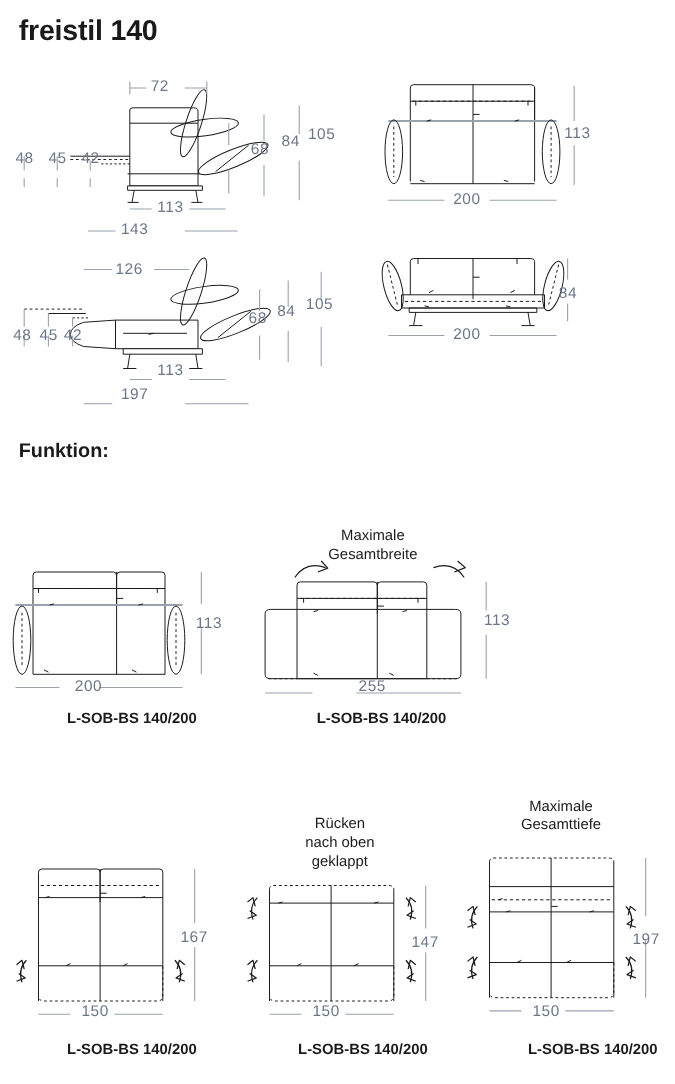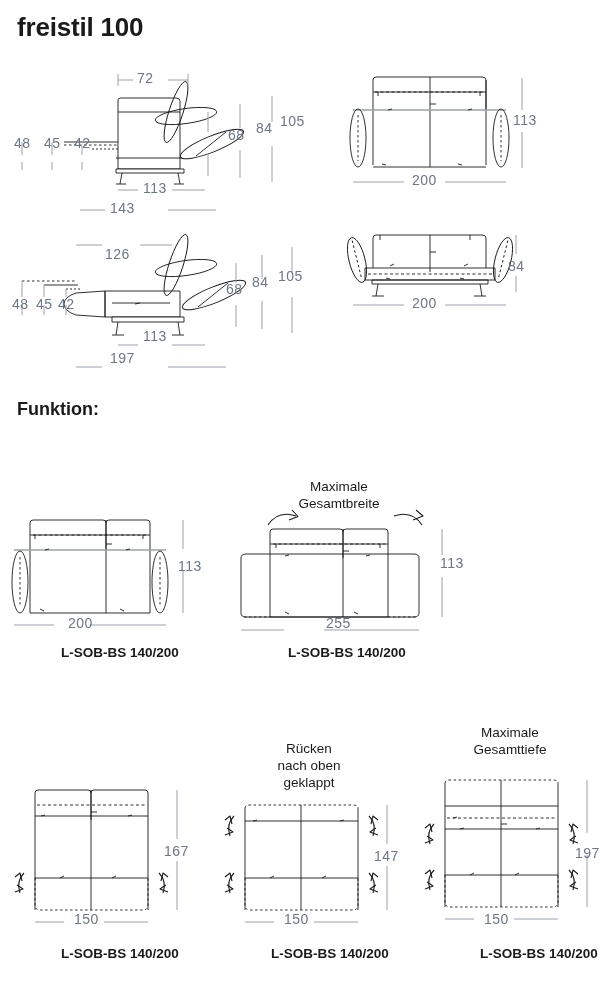--- a/index.html
+++ b/index.html
@@ -54,21 +54,21 @@
     letter-spacing: 0.5px;
   }
   svg { position: absolute; left: 0; top: 0; overflow: visible; }
   .drawing { position: absolute; }
 </style>
 </head>
 <body>
 
 <div class="page">
 
-  <div class="title">freistil 100</div>
+  <div class="title">freistil 140</div>
 
   <svg class="drawing" style="left:0px; top:60px;" width="320" height="160" viewBox="0 0 320 160">
     <g fill="none" stroke="#1a1a1a" stroke-width="0.9" stroke-linejoin="round">
 
       <path d="M118 52 L118 109 L180 109 L180 52 Z"></path>
       <path d="M118 52 L118 40 Q118 38 121 38 L176 38 Q180 38 180 41 L180 52"></path>
 
       <path d="M116 98 L182 98"></path>
 
       <path d="M116 109 L184 109 L184 113 L116 113 Z" fill="#ffffff"></path>
@@ -191,21 +191,21 @@
       <path d="M236 38 L236 58 M236 80 L236 102"></path>
       <path d="M262 30 L262 54 M262 76 L262 104"></path>
       <path d="M292 22 L292 48 M292 72 L292 108"></path>
 
       <path d="M118 120 L138 120 M172 120 L205 120"></path>
 
       <path d="M76 142 L102 142 M168 142 L226 142"></path>
     </g>
   </svg>
 
-  <div class="dim" style="left:105px; top:246px;text-align:right;">126</div>
+  <div class="dim" style="left:105px; top:236px;text-align:right;">126</div>
   <div class="dim" style="left:12px; top:296px;">48</div>
   <div class="dim" style="left:36px; top:296px;">45</div>
   <div class="dim" style="left:58px; top:296px;">42</div>
   <div class="dim" style="left:226px; top:281px;">68</div>
   <div class="dim" style="left:252px; top:274px;">84</div>
   <div class="dim" style="left:278px; top:268px;">105</div>
   <div class="dim" style="left:143px; top:328px;">113</div>
   <div class="dim" style="left:110px; top:350px;">197</div>
 
   <svg class="drawing" style="left:320px; top:230px;" width="294" height="150" viewBox="0 0 294 150">

